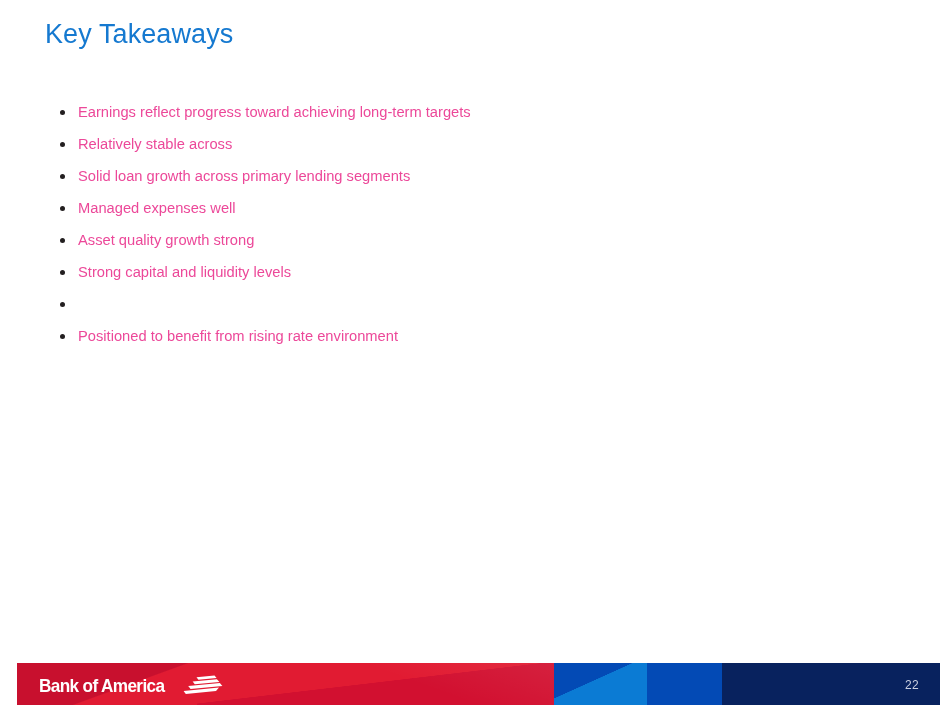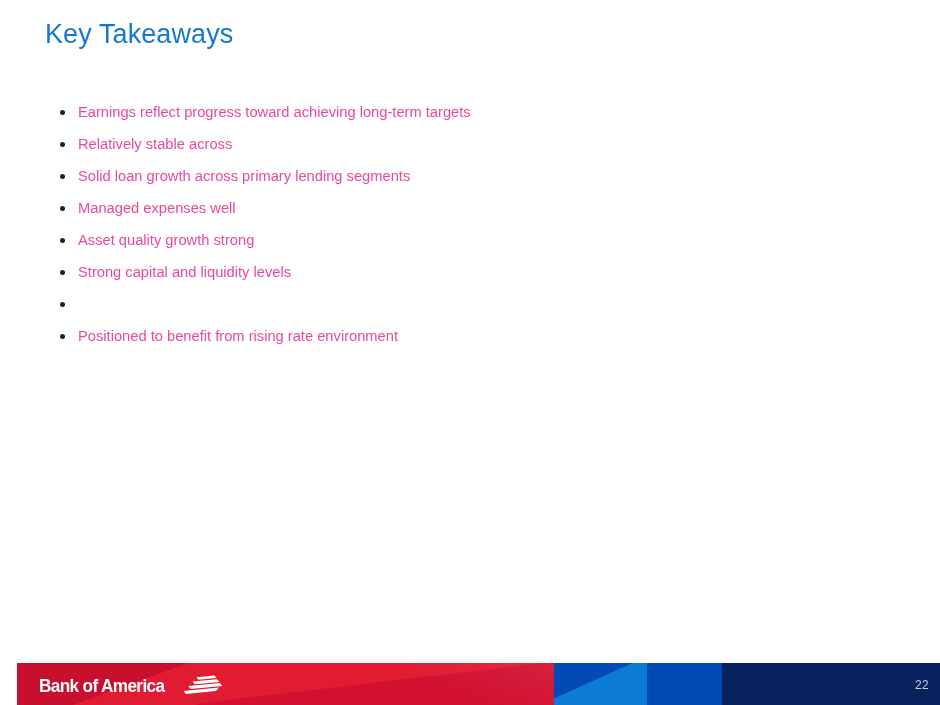--- a/index.html
+++ b/index.html
@@ -137,21 +137,20 @@
     margin-left: 9px;
     display: block;
   }
 
   
   #page-number {
     position: absolute;
     left: 888px;
     top: 678px;
     width: 34px;
-    text-align: center;
     font-size: 12px;
     color: #c9cfe0;
     letter-spacing: 0.4px;
   }
 </style>
 </head>
 <body>
 
 <div id="slide">
 

